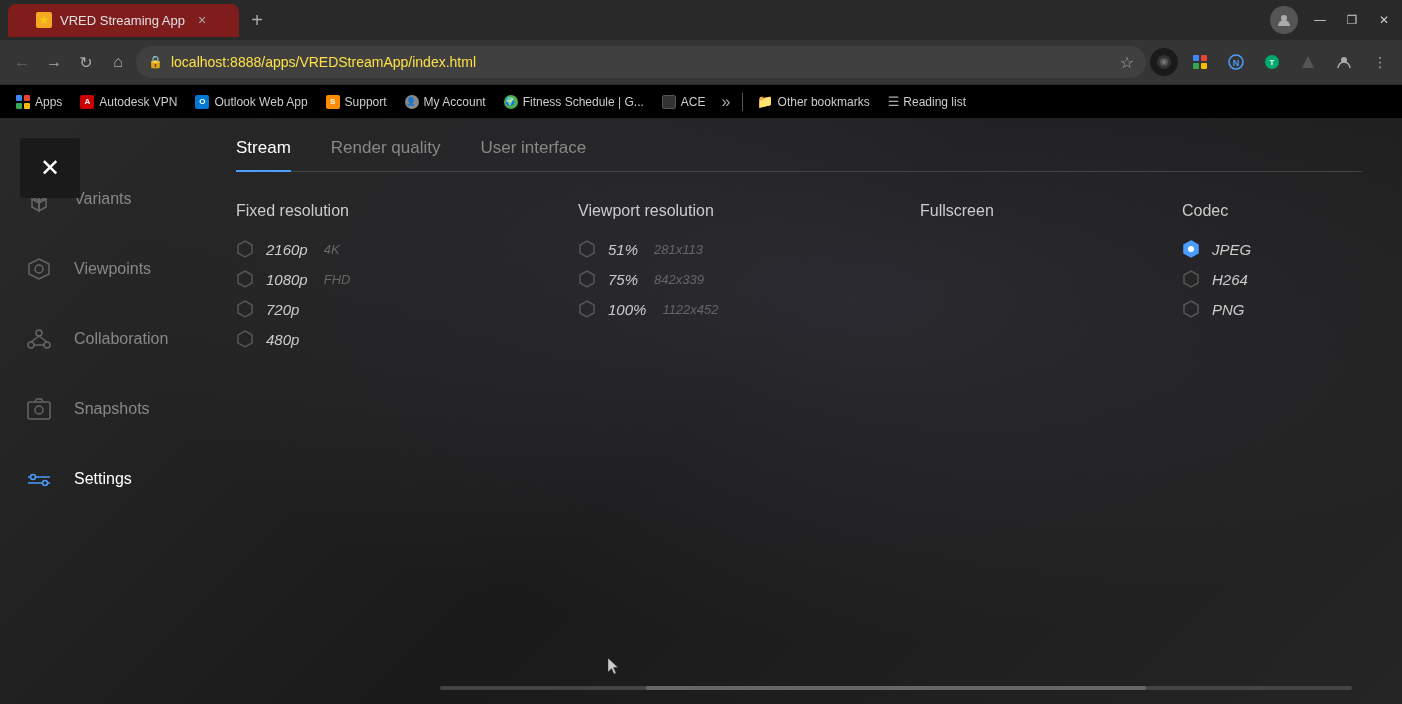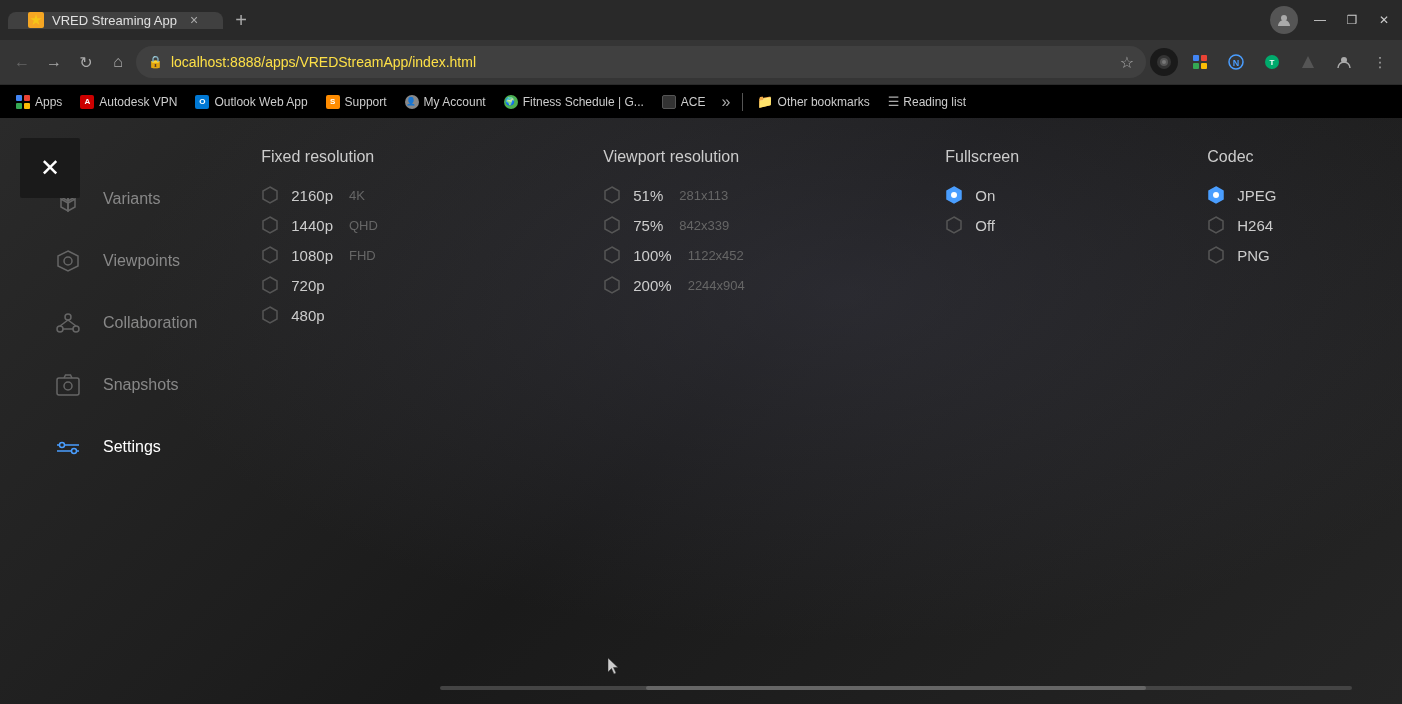--- a/index.html
+++ b/index.html
@@ -1,19 +1,19 @@
 <!DOCTYPE html>
 <html><head>
   <meta charset="utf-8">
   <style>
     * { margin: 0; padding: 0; box-sizing: border-box; }
     body { font-family: -apple-system, BlinkMacSystemFont, 'Segoe UI', sans-serif; background: #202020; width: 1402px; height: 704px; overflow: hidden; }
     .title-bar { display: flex; align-items: center; height: 40px; background: #292929; padding: 0 8px; gap: 4px; }
     .title-bar-left { display: flex; align-items: center; gap: 4px; flex: 1; }
-    .tab { display: flex; align-items: center; background: #404040; border-radius: 8px 8px 0 0; padding: 0 20px; height: 17px; gap: 8px; min-width: 200px; }
+    .tab { display: flex; align-items: center; background: #7f1d1d; border-radius: 8px 8px 0 0; padding: 0 28px; height: 33px; gap: 8px; min-width: 200px; }
     .tab-favicon { width: 16px; height: 16px; background: #f5a623; border-radius: 2px; display: flex; align-items: center; justify-content: center; }
     .tab-title { color: #e0e0e0; font-size: 13px; flex: 1; white-space: nowrap; }
     .tab-close { color: #aaa; font-size: 14px; cursor: pointer; width: 18px; height: 18px; display: flex; align-items: center; justify-content: center; border-radius: 50%; }
     .tab-new { width: 28px; height: 28px; display: flex; align-items: center; justify-content: center; color: #aaa; font-size: 20px; cursor: pointer; }
     .title-bar-right { display: flex; align-items: center; gap: 12px; }
     .win-btn { color: #ccc; font-size: 12px; cursor: pointer; width: 20px; height: 20px; display: flex; align-items: center; justify-content: center; }
 
     .nav-bar { display: flex; align-items: center; height: 44px; background: #353535; padding: 0 8px; gap: 4px; }
     .nav-btn { color: #aaa; width: 28px; height: 28px; display: flex; align-items: center; justify-content: center; cursor: pointer; border-radius: 50%; font-size: 16px; }
     .nav-btn.disabled { opacity: 0.4; }
@@ -38,21 +38,21 @@
     .app-content { display: flex; width: 100%; height: calc(704px - 118px); background: linear-gradient(135deg, #2a2a2a 0%, #1a1a1a 50%, #252525 100%); position: relative; overflow: hidden; }
 
     
     .bg-deco { position: absolute; top: 0; left: 0; right: 0; bottom: 0; background: radial-gradient(ellipse at 60% 30%, rgba(80,80,100,0.3) 0%, transparent 60%); pointer-events: none; }
 
     
     .close-btn { position: absolute; top: 20px; left: 20px; width: 60px; height: 60px; background: #1a1a1a; display: flex; align-items: center; justify-content: center; cursor: pointer; z-index: 10; border-radius: 2px; }
     .close-x { color: white; font-size: 24px; font-weight: 300; }
 
     
-    .sidebar { width: 220px; padding: 20px 0; display: flex; flex-direction: column; gap: 0; z-index: 5; margin-top: 30px; margin-left: 29px; }
+    .sidebar { width: 220px; padding: 20px 0; display: flex; flex-direction: column; gap: 8px; z-index: 5; margin-top: 30px; }
     .sidebar-item { display: flex; align-items: center; gap: 20px; padding: 16px 24px; cursor: pointer; color: #888; }
     .sidebar-item.active { color: white; }
     .sidebar-icon { width: 30px; height: 30px; display: flex; align-items: center; justify-content: center; flex-shrink: 0; }
     .sidebar-label { font-size: 16px; font-weight: 400; }
     .sidebar-item.active .sidebar-label { font-weight: 500; }
 
     
     svg { display: block; }
 
     
@@ -60,21 +60,21 @@
 
     
     .tabs { display: flex; gap: 40px; margin-bottom: 30px; border-bottom: 1px solid #444; padding-bottom: 0; }
     .tab-btn { color: #888; font-size: 17px; padding-bottom: 12px; cursor: pointer; border-bottom: 2px solid transparent; margin-bottom: -1px; background: none; border-top: none; border-left: none; border-right: none; }
     .tab-btn.active { color: #fff; border-bottom: 2px solid #4a9eff; }
 
     
     .settings-grid { display: grid; grid-template-columns: 280px 280px 200px 180px; gap: 62px; margin-top: 10px; }
     .settings-section-title { color: #ccc; font-size: 16px; font-weight: 400; margin-bottom: 20px; }
 
-    .radio-group { display: flex; flex-direction: column; gap: 12px; }
+    .radio-group { display: flex; flex-direction: column; gap: 12px; font-style: italic; }
     .radio-item { display: flex; align-items: center; gap: 12px; cursor: pointer; }
 
     
     .hex-radio { width: 18px; height: 18px; flex-shrink: 0; position: relative; }
     .hex-radio svg { width: 18px; height: 18px; }
 
     .radio-label-main { color: #ccc; font-size: 15px; }
     .radio-label-sub { color: #666; font-size: 13px; margin-left: 4px; }
 
     
@@ -292,46 +292,42 @@
           <line x1="3" y1="18" x2="17.5" y2="18" stroke="#4a9eff" stroke-width="1.5"></line>
           <line x1="22.5" y1="18" x2="25" y2="18" stroke="#4a9eff" stroke-width="1.5"></line>
         </svg>
       </div>
       <span class="sidebar-label">Settings</span>
     </div>
   </div>
 
   <div class="main-content">
 
+    <div class="tabs">
+      <button class="tab-btn active">Stream</button>
+      <button class="tab-btn">Render quality</button>
+      <button class="tab-btn">User interface</button>
+    </div>
 
     <div class="settings-grid">
 
       <div>
         <div class="settings-section-title">Fixed resolution</div>
         <div class="radio-group">
 
           <div class="radio-item">
             <div class="hex-radio">
               <svg viewBox="0 0 18 18" width="18" height="18">
                 <polygon points="9,1 16,5 16,13 9,17 2,13 2,5" stroke="#555" stroke-width="1.5" fill="none"></polygon>
               </svg>
             </div>
             <span class="radio-label-main">2160p</span>
             <span class="radio-label-sub">4K</span>
           </div>
 
-          <div class="radio-item">
-            <div class="hex-radio">
-              <svg viewBox="0 0 18 18" width="18" height="18">
-                <polygon points="9,1 16,5 16,13 9,17 2,13 2,5" stroke="#555" stroke-width="1.5" fill="none"></polygon>
-              </svg>
-            </div>
-            <span class="radio-label-main">1440p</span>
-            <span class="radio-label-sub">QHD</span>
-          </div>
 
           <div class="radio-item">
             <div class="hex-radio">
               <svg viewBox="0 0 18 18" width="18" height="18">
                 <polygon points="9,1 16,5 16,13 9,17 2,13 2,5" stroke="#555" stroke-width="1.5" fill="none"></polygon>
               </svg>
             </div>
             <span class="radio-label-main">1080p</span>
             <span class="radio-label-sub">FHD</span>
           </div>
@@ -384,55 +380,25 @@
           <div class="radio-item">
             <div class="hex-radio">
               <svg viewBox="0 0 18 18" width="18" height="18">
                 <polygon points="9,1 16,5 16,13 9,17 2,13 2,5" stroke="#555" stroke-width="1.5" fill="none"></polygon>
               </svg>
             </div>
             <span class="radio-label-main">100%</span>
             <span class="radio-label-sub">1122x452</span>
           </div>
 
-          <div class="radio-item">
-            <div class="hex-radio">
-              <svg viewBox="0 0 18 18" width="18" height="18">
-                <polygon points="9,1 16,5 16,13 9,17 2,13 2,5" stroke="#555" stroke-width="1.5" fill="none"></polygon>
-              </svg>
-            </div>
-            <span class="radio-label-main">200%</span>
-            <span class="radio-label-sub">2244x904</span>
-          </div>
         </div>
       </div>
 
       <div>
         <div class="settings-section-title">Fullscreen</div>
-        <div class="radio-group">
-
-          <div class="radio-item">
-            <div class="hex-radio">
-              <svg viewBox="0 0 18 18" width="18" height="18">
-                <polygon points="9,1 16,5 16,13 9,17 2,13 2,5" stroke="#4a9eff" stroke-width="1.5" fill="#4a9eff"></polygon>
-                <circle cx="9" cy="9" r="3" fill="white"></circle>
-              </svg>
-            </div>
-            <span class="radio-label-main">On</span>
-          </div>
-
-          <div class="radio-item">
-            <div class="hex-radio">
-              <svg viewBox="0 0 18 18" width="18" height="18">
-                <polygon points="9,1 16,5 16,13 9,17 2,13 2,5" stroke="#555" stroke-width="1.5" fill="none"></polygon>
-              </svg>
-            </div>
-            <span class="radio-label-main">Off</span>
-          </div>
-        </div>
       </div>
 
       <div>
         <div class="settings-section-title">Codec</div>
         <div class="radio-group">
 
           <div class="radio-item">
             <div class="hex-radio">
               <svg viewBox="0 0 18 18" width="18" height="18">
                 <polygon points="9,1 16,5 16,13 9,17 2,13 2,5" stroke="#4a9eff" stroke-width="1.5" fill="#4a9eff"></polygon>

